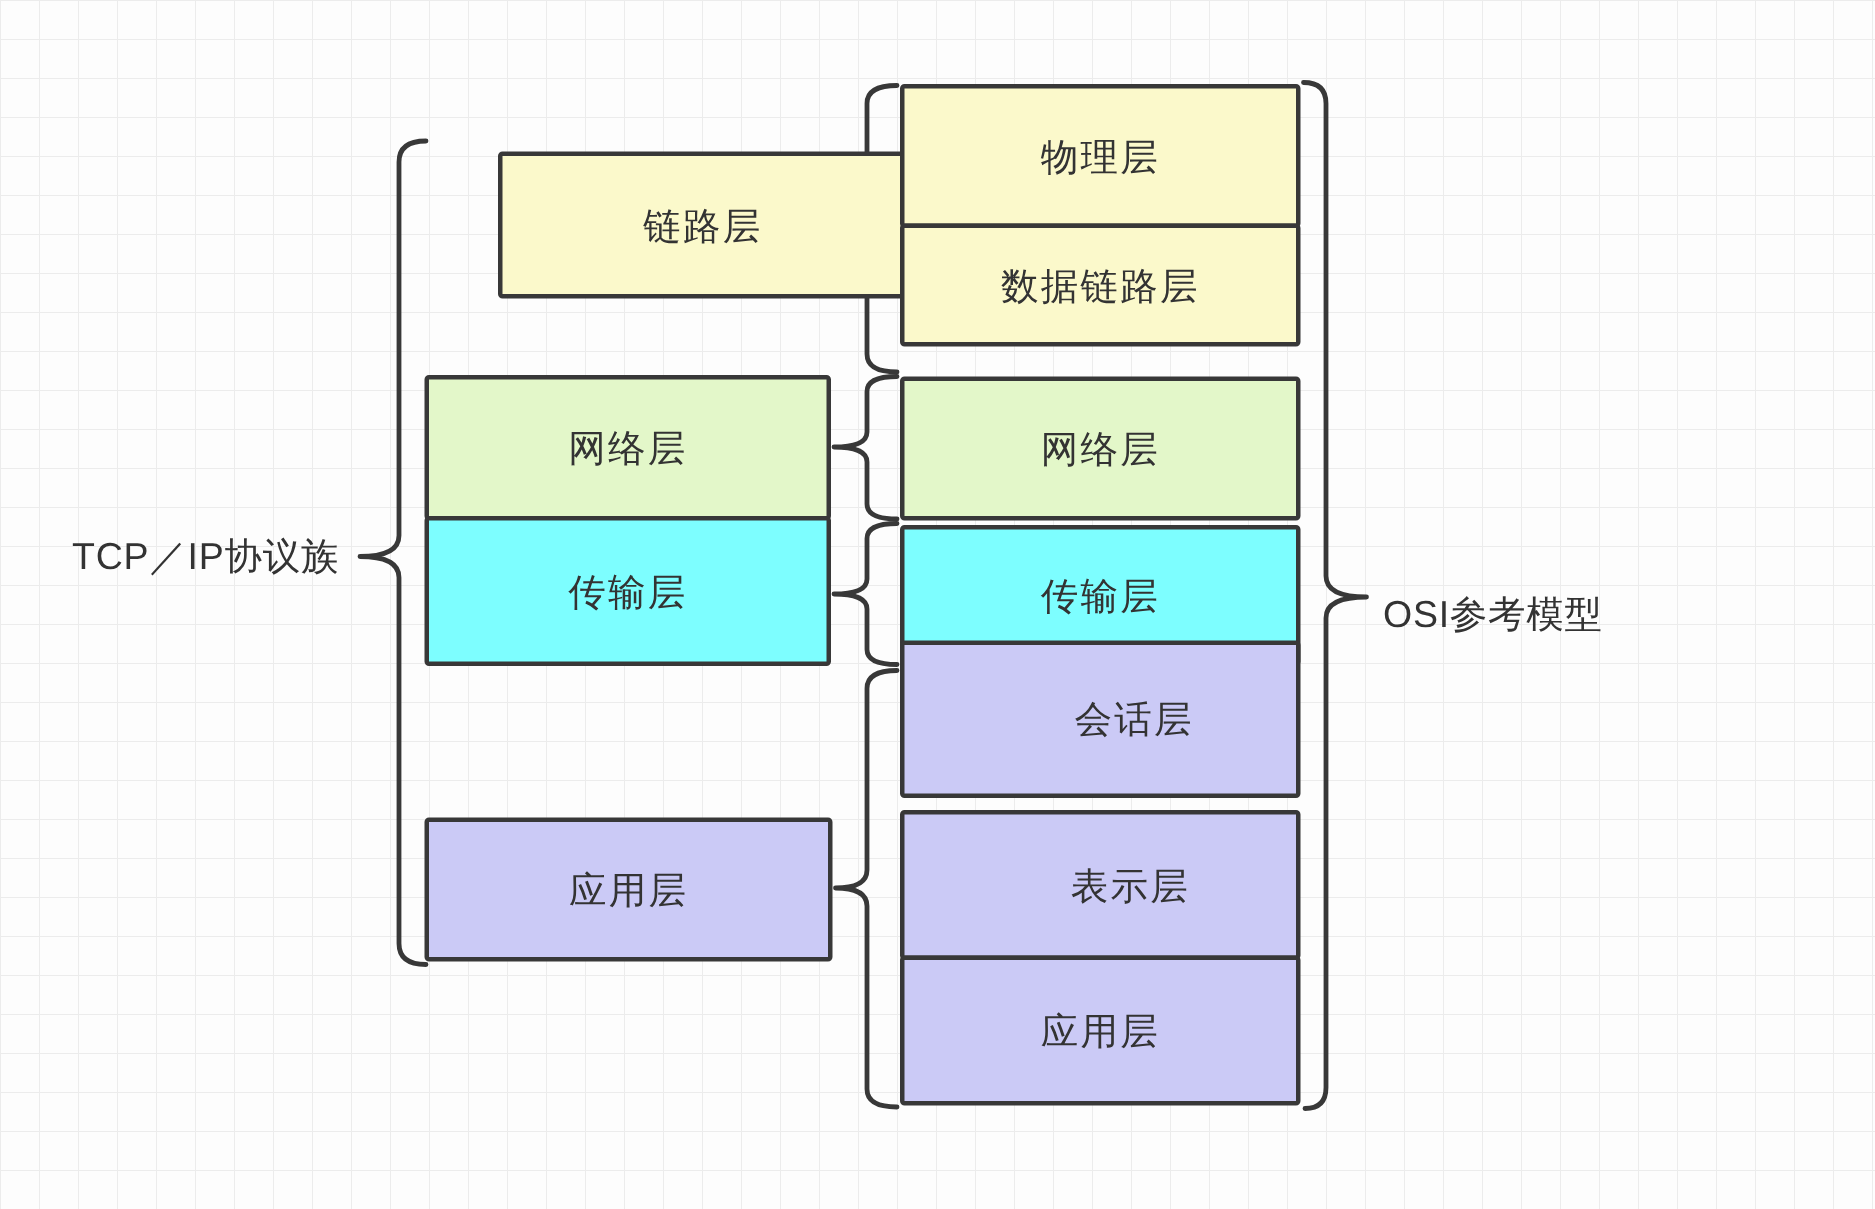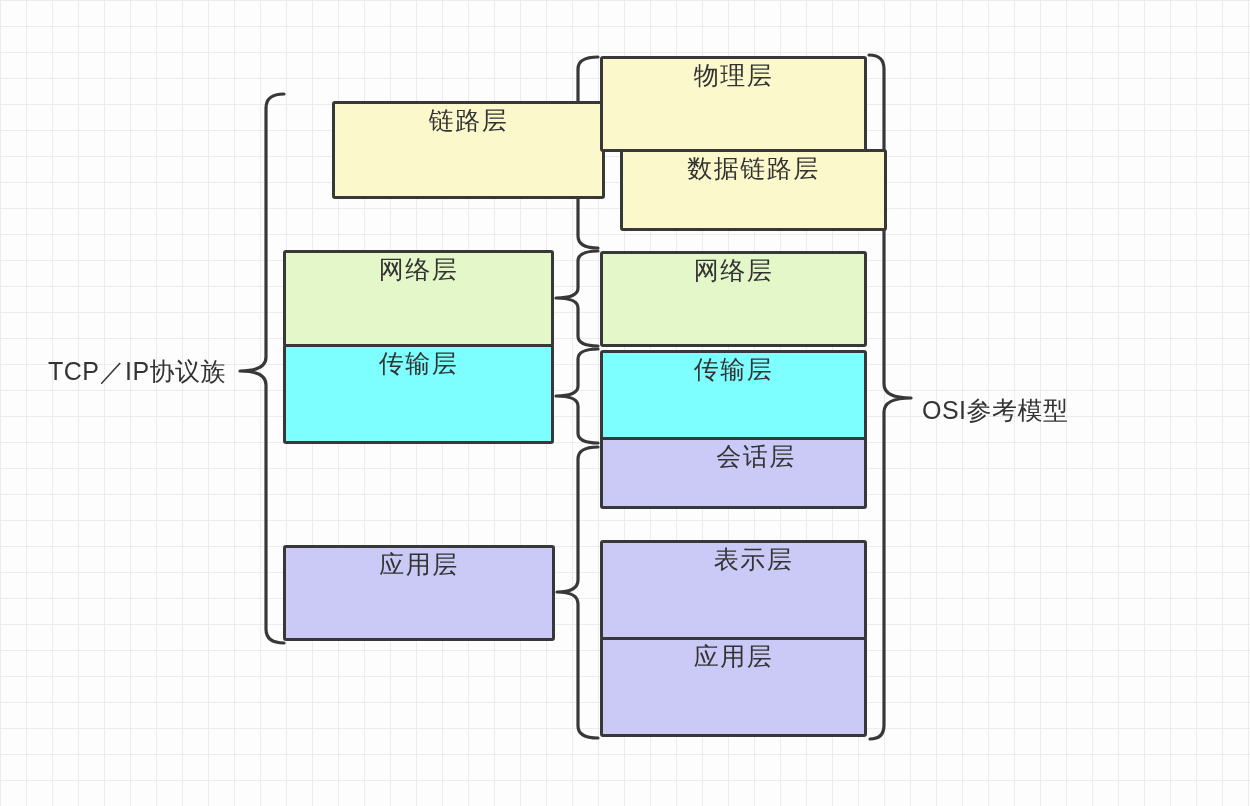--- a/index.html
+++ b/index.html
@@ -32,37 +32,38 @@
     stroke-width: 3.2;
     stroke-linecap: round;
     stroke-linejoin: round;
   }
   .box {
     position: absolute;
     box-sizing: border-box;
     border: 3px solid #383838;
     border-radius: 3px;
     display: flex;
+    align-items: center;
     justify-content: center;
     color: #333333;
     font-size: 25px;
     letter-spacing: 1.5px;
   }
   
   .l1 { left: 284px; top: 101px; width: 273px; height: 98px;  }
   .l2 { left: 283px; top: 250px; width: 271px; height: 97px;  }
   .l3 { left: 283px; top: 344px; width: 271px; height: 100px; }
   .l4 { left: 283px; top: 545px; width: 272px; height: 96px;  }
   
   .r  { left: 600px; width: 267px; }
   .r1 { top: 56px;  height: 96px;  }
-  .r2 { top: 149px; height: 82px; margin-left: 20px;  }
+  .r2 { top: 149px; height: 82px;  }
   .r3 { top: 251px; height: 96px;  }
   .r4 { top: 350px; height: 94px;  }
-  .r5 { top: 437px; height: 72px; padding-left: 45px;  }
+  .r5 { top: 427px; height: 105px; padding-left: 45px;  }
   .r6 { top: 540px; height: 100px; padding-left: 40px; }
   .r7 { top: 637px; height: 100px; }
   .side-label {
     position: absolute;
     color: #333333;
     font-size: 25px;
     letter-spacing: 0.5px;
     line-height: 28px;
     white-space: nowrap;
   }

